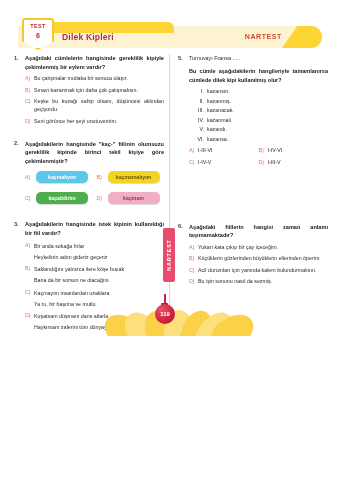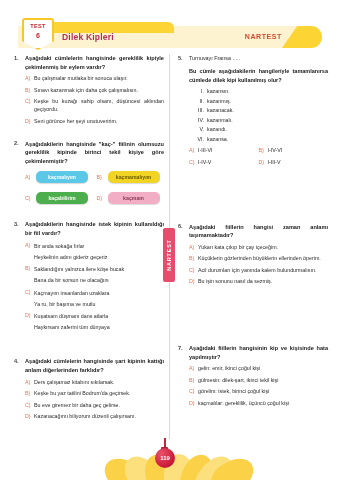--- a/index.html
+++ b/index.html
@@ -9,21 +9,21 @@
     height: 480px;
     background: #ffffff;
     font-family: "Liberation Sans", sans-serif;
     overflow: hidden;
     position: relative;
   }
 
   .page {
     position: relative;
     width: 338px;
-    height: 480px;
+    height: 336px;
     background: #fff;
     overflow: hidden;
     padding-left: 40px;
   }
 
   
   .header {
     position: absolute;
     left: 18px;
     top: 22px;

